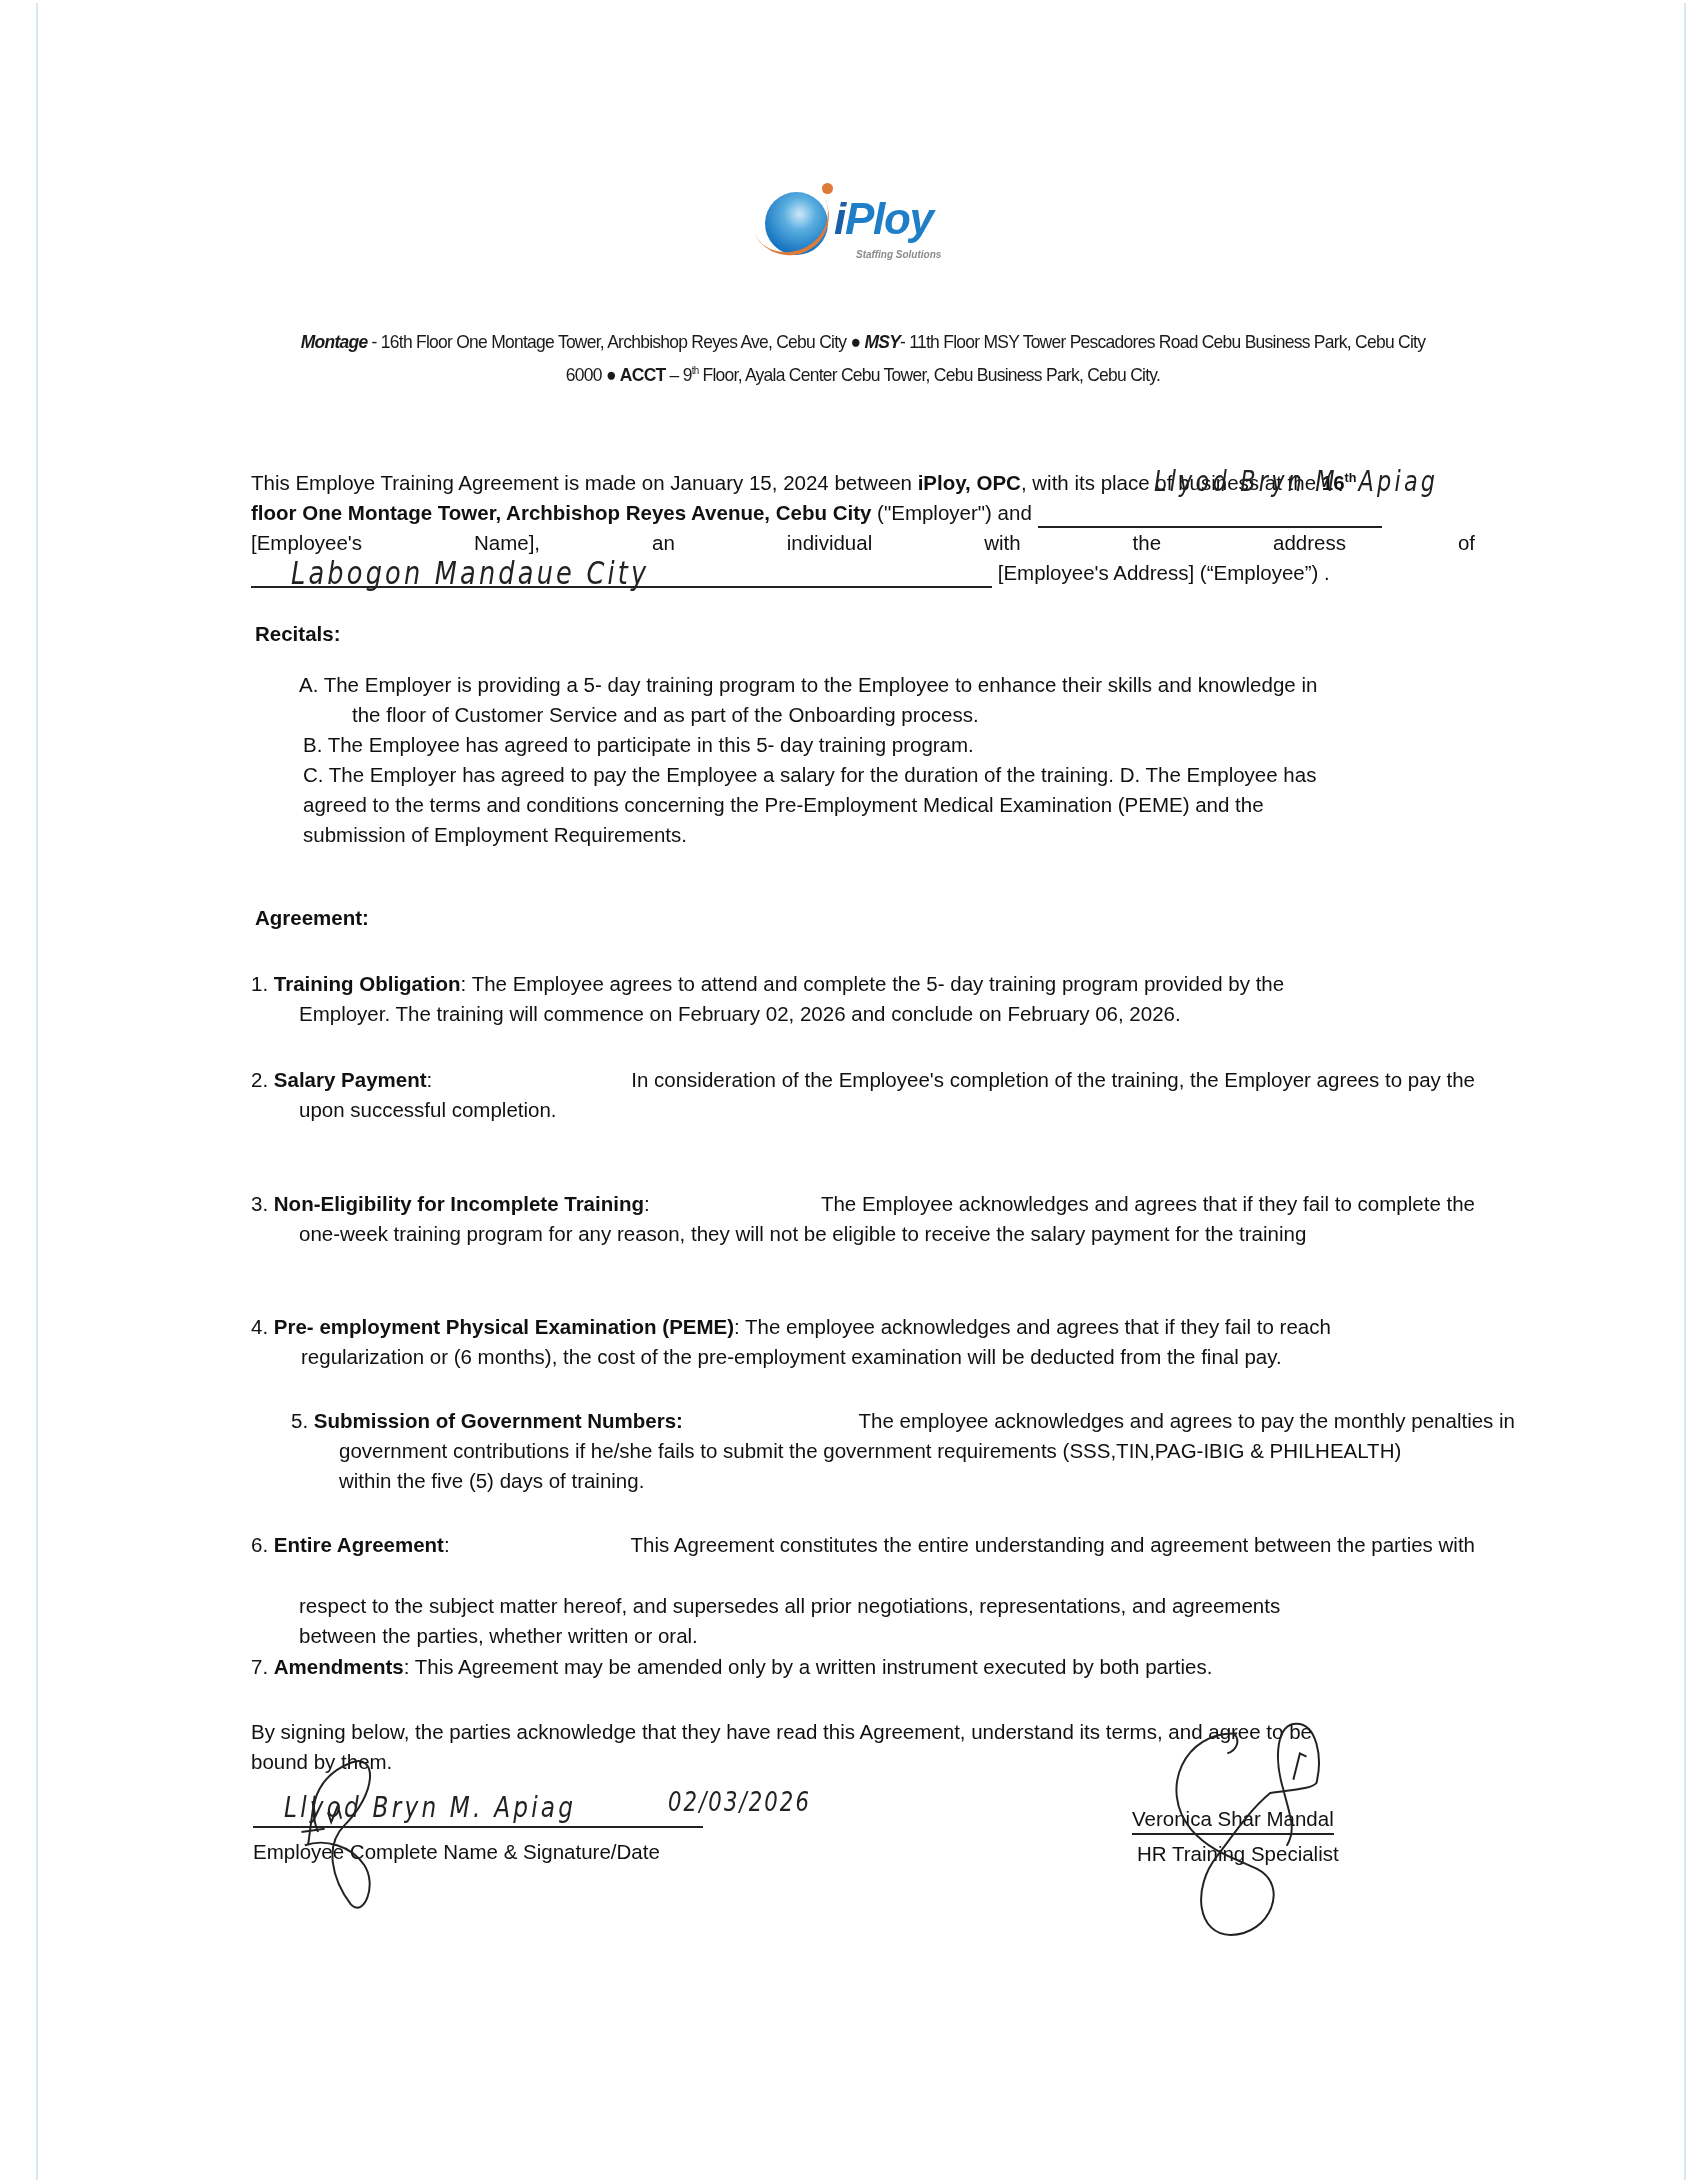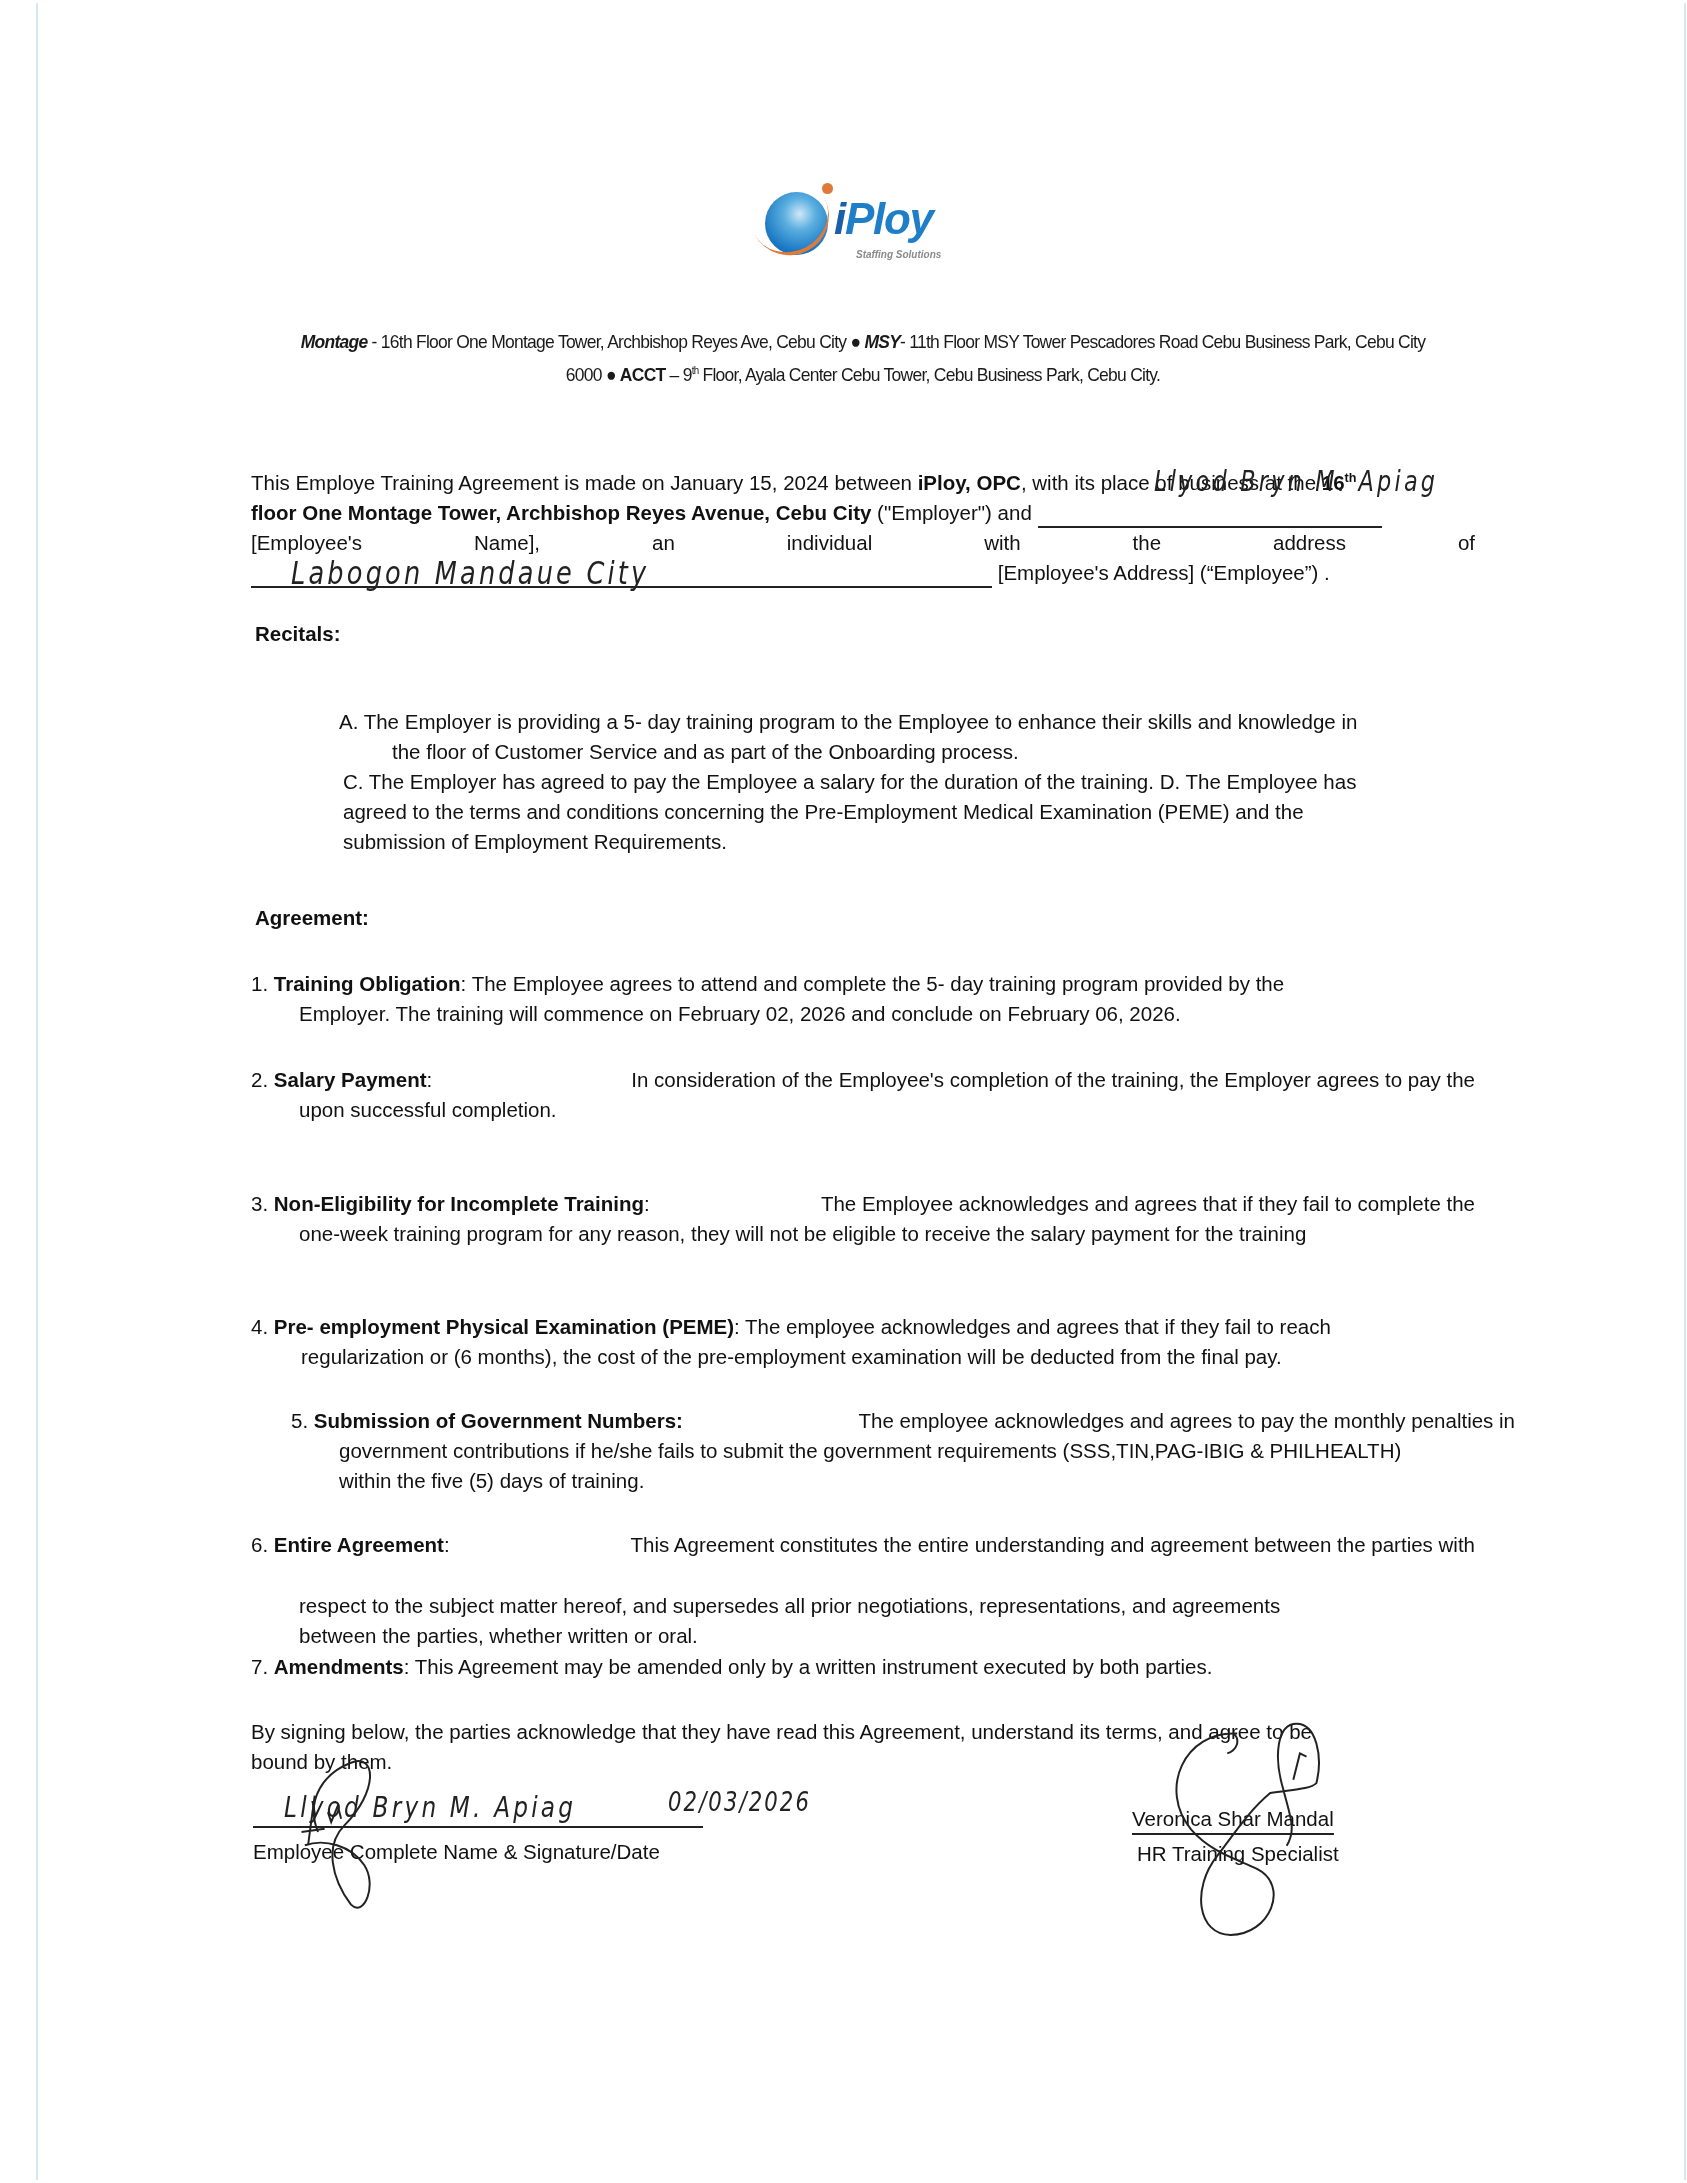--- a/index.html
+++ b/index.html
@@ -68,23 +68,24 @@
     <span>the</span>
     <span>address</span>
     <span>of</span>
   </span>
   <span class="line"><span class="uline" style="width: 741px; height: 24px;"></span><span> [Employee's Address] (“Employee”) .</span></span>
 </div>
 <div class="hand" style="left: 1154px; top: 465px;">Llyod Bryn M. Apiag</div>
 <div class="hand" style="left: 291px; top: 554px; font-size: 32px;">Labogon Mandaue City</div>
 
 <div class="heading body-text" style="top: 622px;">Recitals:</div>
-<div class="para body-text" style="top: 707px; left: 299px; width: 1178px; margin-left: 40px;">
+<div class="para body-text" style="top: 670px; left: 299px; width: 1178px;">
   <span class="line">A. The Employer is providing a 5- day training program to the Employee to enhance their skills and knowledge in</span>
   <span class="line" style="padding-left: 53px;">the floor of Customer Service and as part of the Onboarding process.</span>
+  <span class="line" style="padding-left: 4px;">B. The Employee has agreed to participate in this 5- day training program.</span>
   <span class="line" style="padding-left: 4px;">C. The Employer has agreed to pay the Employee a salary for the duration of the training. D. The Employee has</span>
   <span class="line" style="padding-left: 4px;">agreed to the terms and conditions concerning the Pre-Employment Medical Examination (PEME) and the</span>
   <span class="line" style="padding-left: 4px;">submission of Employment Requirements.</span>
 </div>
 
 <div class="heading body-text" style="top: 906px;">Agreement:</div>
 
 <div class="list-item body-text" style="top: 969px;">
   <span class="line"><span>1.</span> <b>Training Obligation</b>: <span>The Employee agrees to attend and complete the 5- day training program provided by the</span></span>
   <span class="line" style="padding-left: 48px;">Employer. The training will commence on February 02, 2026 and conclude on February 06, 2026.</span>

